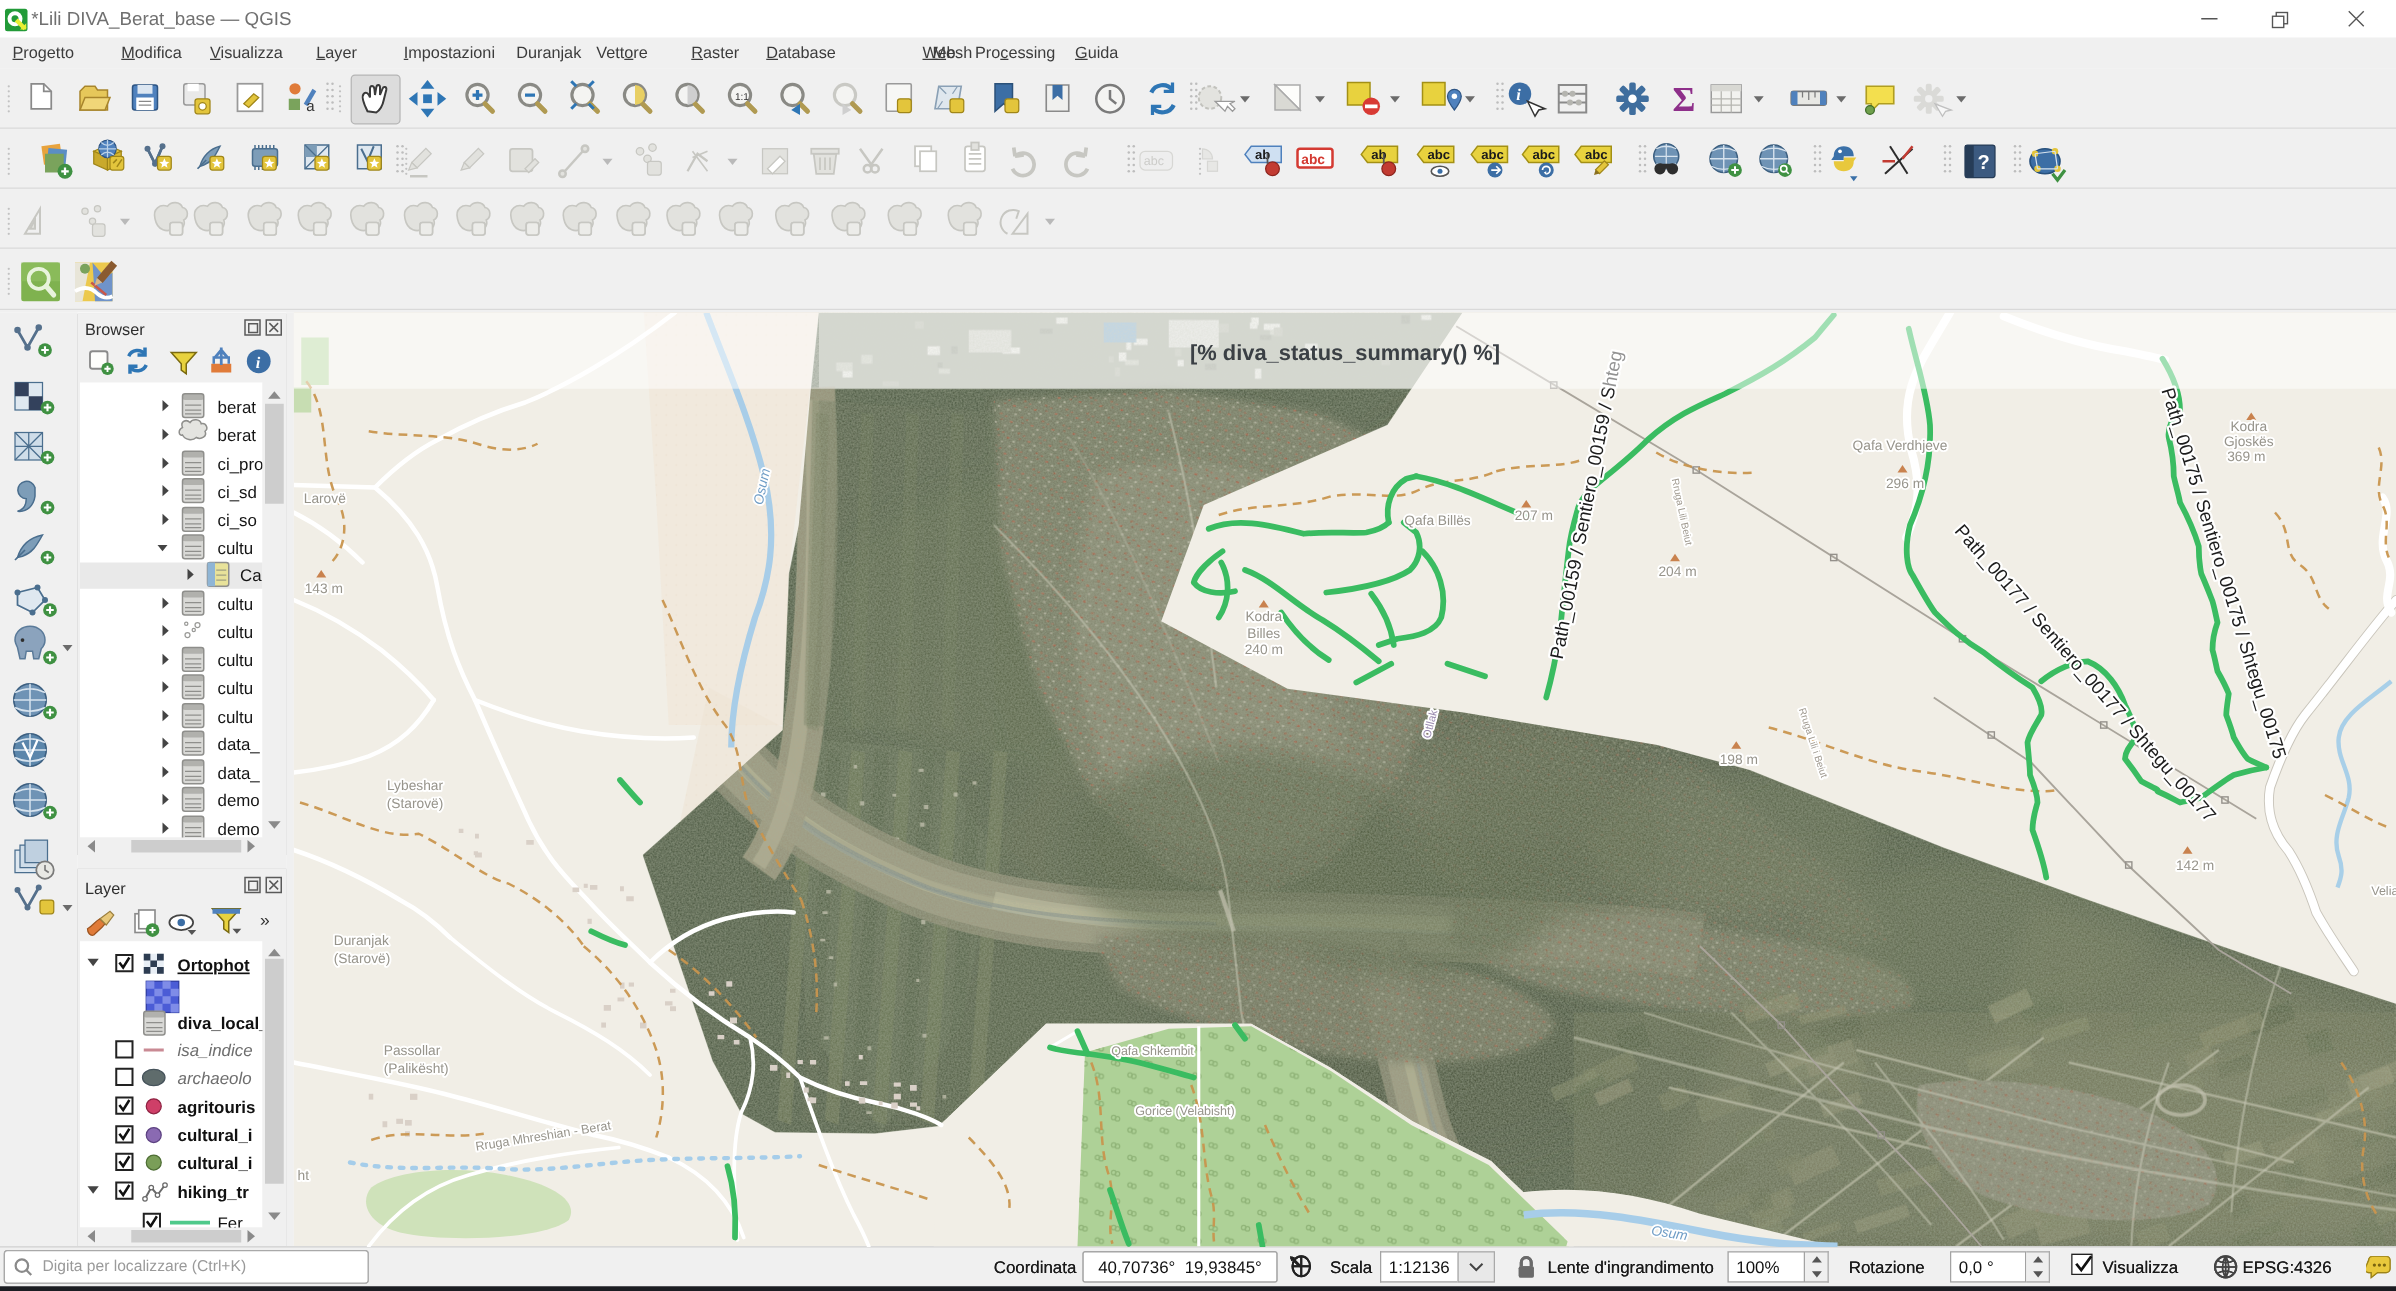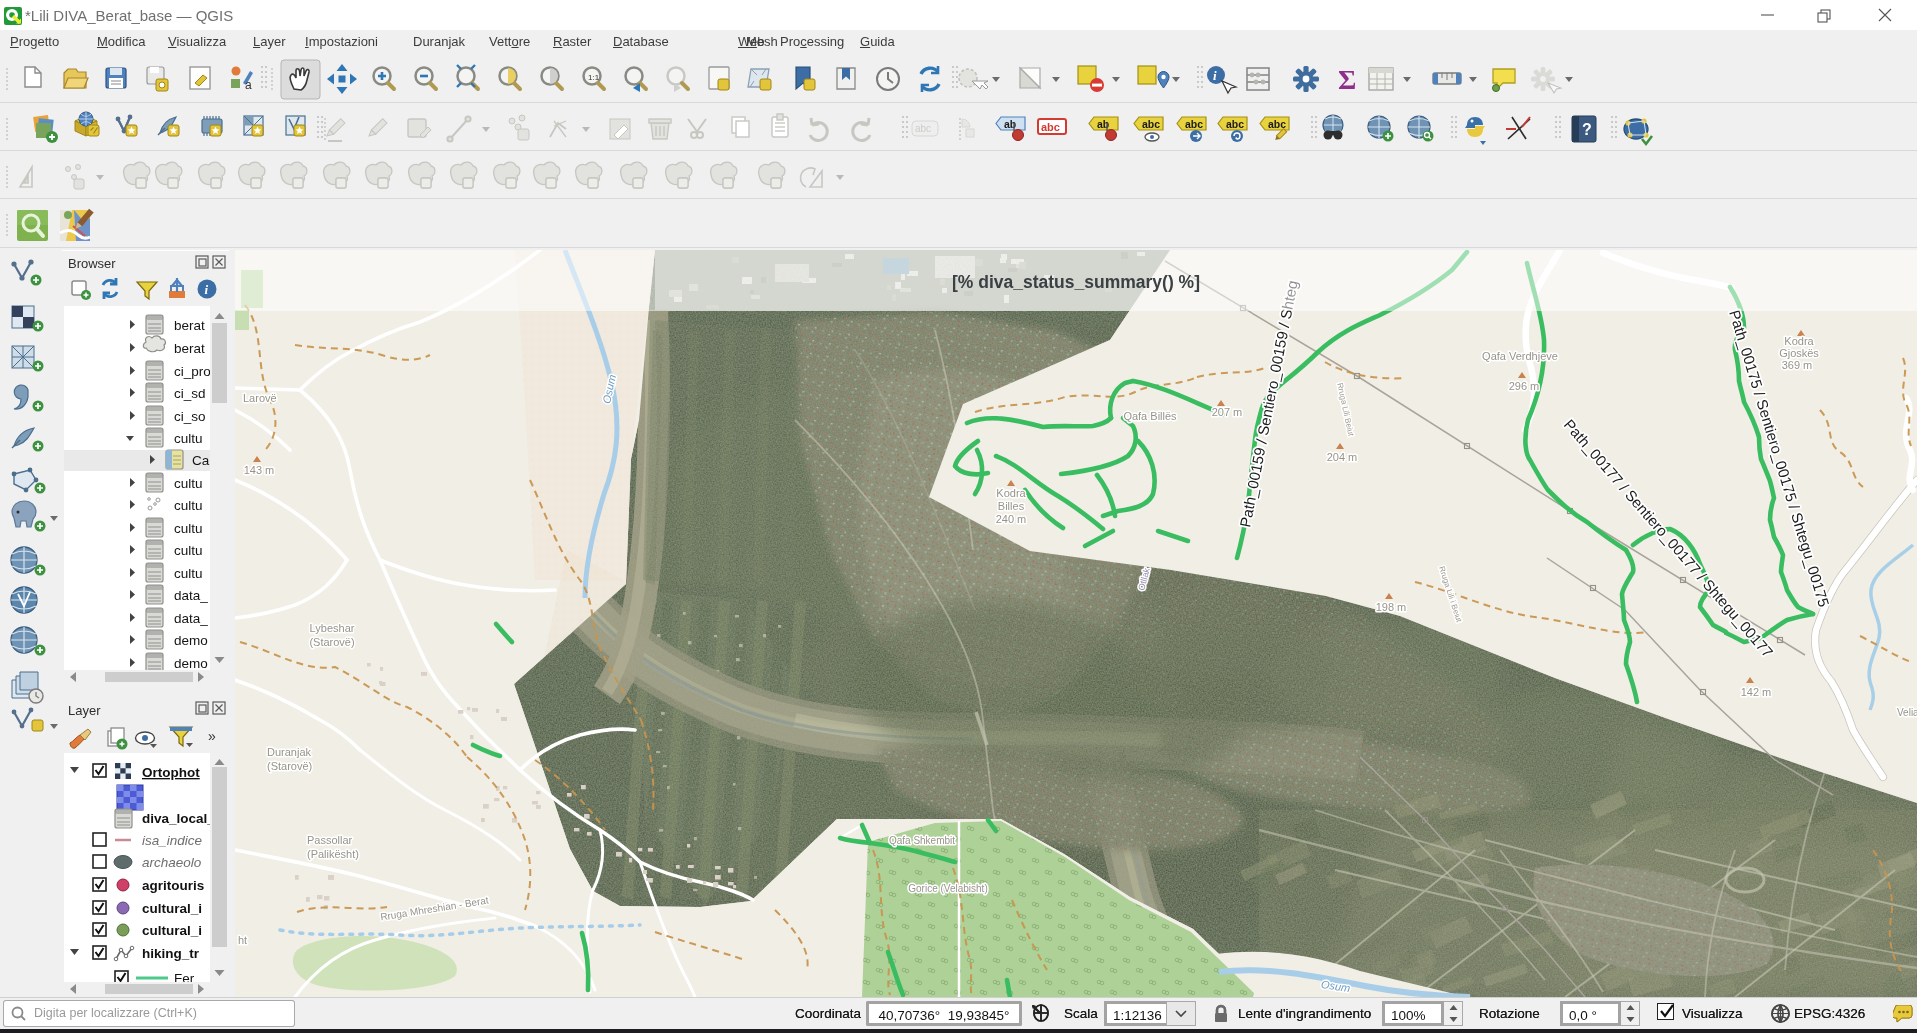--- a/index.html
+++ b/index.html
@@ -10,21 +10,21 @@
 #title-text{left:25px;top:7px;font-size:15px;color:#707070;}
 #menubar{left:0;top:30px;width:1917px;height:25px;background:#f0f0f0;font-size:13px;color:#3c3c3c;}
 #menubar span{position:absolute;top:4px;}
 #toolbars{left:0;top:55px;width:1917px;height:195px;background:#f0f0f0;}
 .tbline{position:absolute;left:0;width:1917px;height:1px;background:#d9d9d9;}
 #leftdock{left:0;top:250px;width:62px;height:747px;background:#f0f0f0;}
 #browserpanel{left:62px;top:251px;width:167px;height:433px;background:#f0f0f0;border:1px solid #c8c8c8;}
 #layerpanel{left:62px;top:695px;width:167px;height:302px;background:#f0f0f0;border:1px solid #c8c8c8;}
 #statusbar{left:0;top:997px;width:1917px;height:32px;background:#f0f0f0;border-top:1px solid #d0d0d0;font-size:13px;color:#1e1e1e;}
 #darkstrip{left:0;top:1029px;width:1917px;height:4px;background:#1b1d22;}
-.inp{position:absolute;background:#fff;border:3px solid #a3a3a3;font-size:13px;color:#111;}
+.inp{position:absolute;background:#fff;border:1px solid #a3a3a3;font-size:13px;color:#111;}
 svg{display:block;}
 #canvas{left:235px;top:250px;width:1682px;height:747px;background:#f0ede5;}
 .split{position:absolute;background:#f0f0f0;}
 </style>
 </head>
 <body>
 
 <div class="abs" id="titlebar"></div>
 <svg class="abs" style="left:3px;top:6px" width="20" height="20" viewBox="0 0 20 20">
  <path d="M3,1 h14 a2,2 0 0 1 2,2 v14 a2,2 0 0 1 -2,2 h-14 a2,2 0 0 1 -2,-2 v-14 a2,2 0 0 1 2,-2 Z" fill="#229a38"></path>
@@ -41,23 +41,23 @@
   <rect x="63" y="13" width="9" height="9" fill="#fff"></rect>
   <path d="M124,9 L136,21 M136,9 L124,21"></path>
  </g>
 </svg>
 
 <div class="abs" id="menubar">
  <span style="left:10px"><u>P</u>rogetto</span>
  <span style="left:97px"><u>M</u>odifica</span>
  <span style="left:168px"><u>V</u>isualizza</span>
  <span style="left:253px"><u>L</u>ayer</span>
- <span style="left:305px"><u>I</u>mpostazioni</span>
+ <span style="left:323px"><u>I</u>mpostazioni</span>
  <span style="left:413px">Duranjak</span>
- <span style="left:489px">Vett<u>o</u>re</span>
+ <span style="left:477px">Vett<u>o</u>re</span>
  <span style="left:553px"><u>R</u>aster</span>
  <span style="left:613px"><u>D</u>atabase</span>
  <span style="left:738px"><u>W</u>eb</span>
  <span style="left:746px"><u>M</u>esh</span>
  <span style="left:780px">Pro<u>c</u>essing</span>
  <span style="left:860px"><u>G</u>uida</span>
 </div>
 
 <div class="abs" id="toolbars">
  <div class="tbline" style="top:47px"></div>

